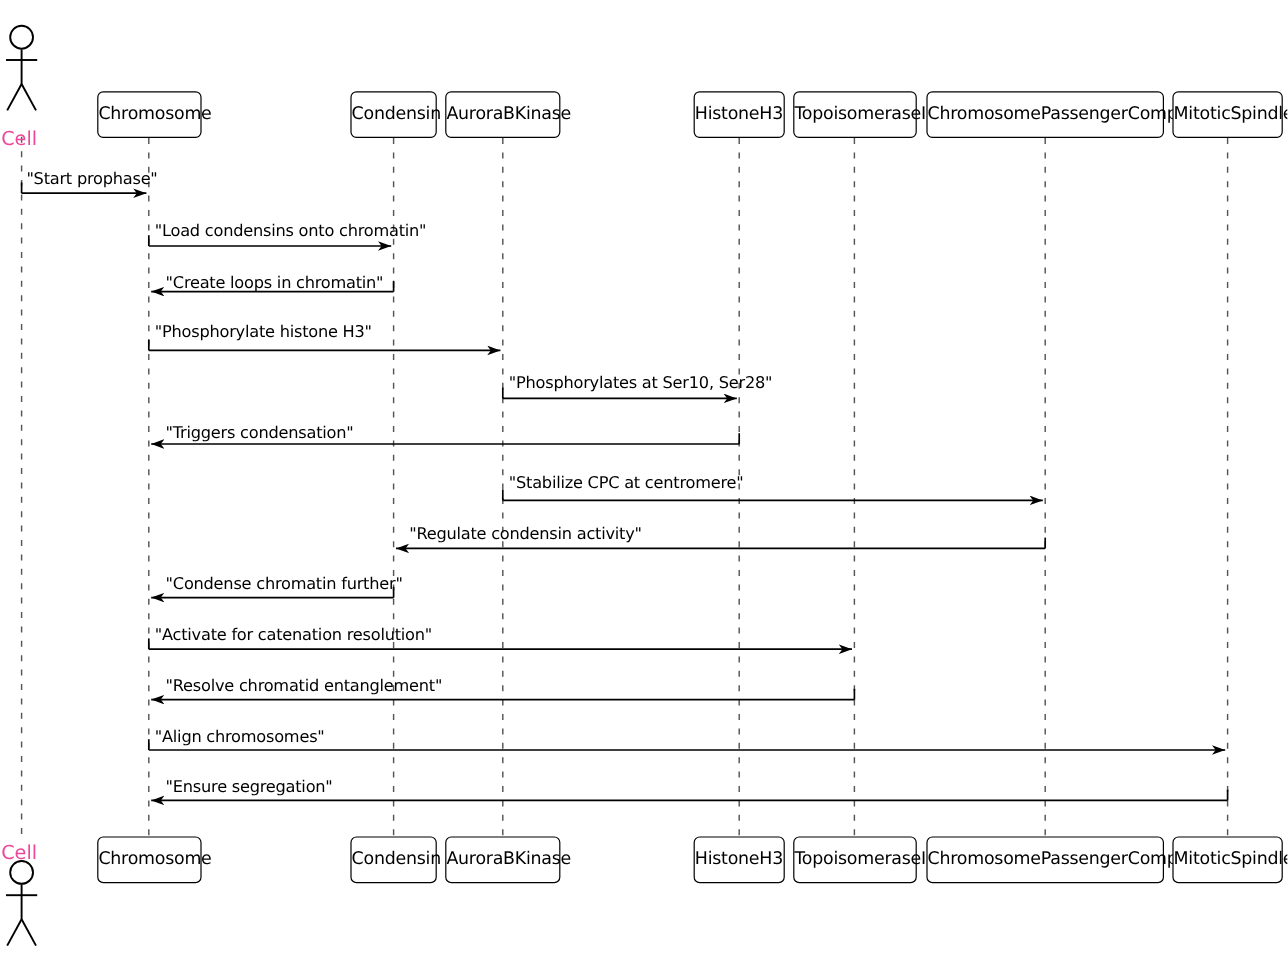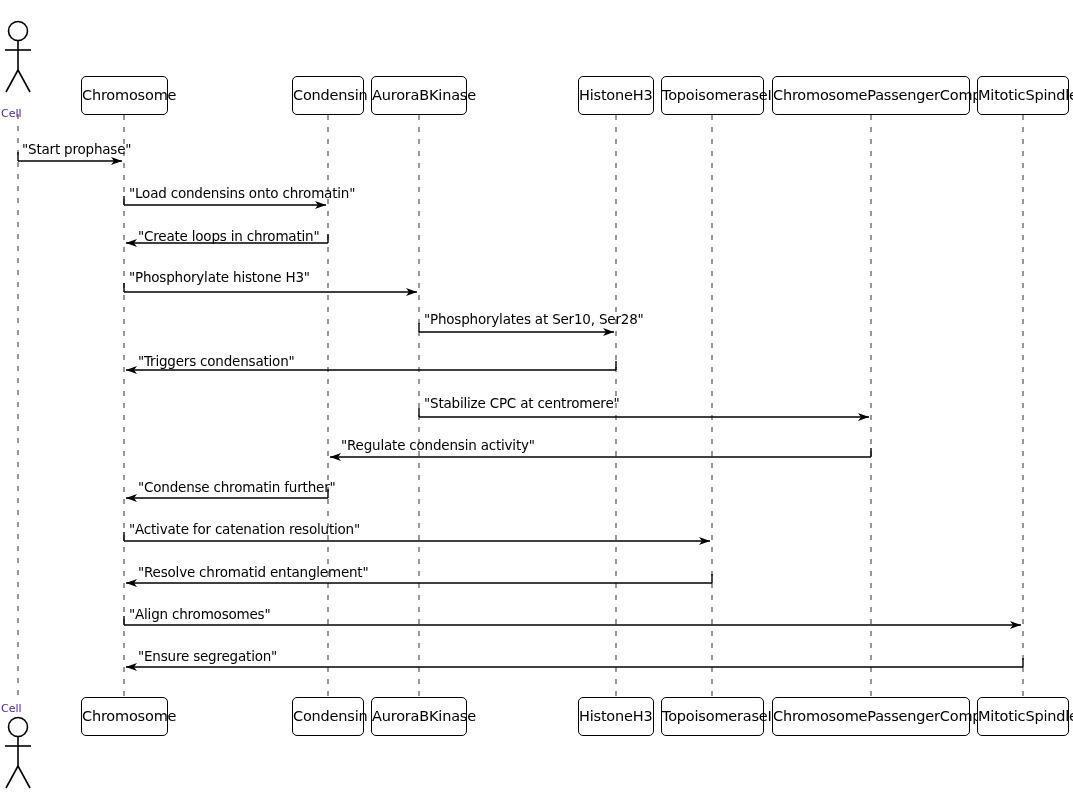--- a/index.html
+++ b/index.html
@@ -35,24 +35,24 @@
     align-items: center;
     justify-content: flex-start;
     font-size: 14.5px;
     line-height: 1;
     letter-spacing: -0.2px;
     white-space: nowrap;
     color: #000000;
   }
   .actor-label {
     position: absolute;
-    font-size: 11px;
+    font-size: 16px;
     line-height: 1;
     white-space: nowrap;
-    color: #4c1d95;
+    color: #ec4899;
   }
   .msg-label {
     position: absolute;
     font-size: 13.5px;
     line-height: 1;
     white-space: nowrap;
     color: #000000;
     letter-spacing: -0.2px;
   }
 </style>

